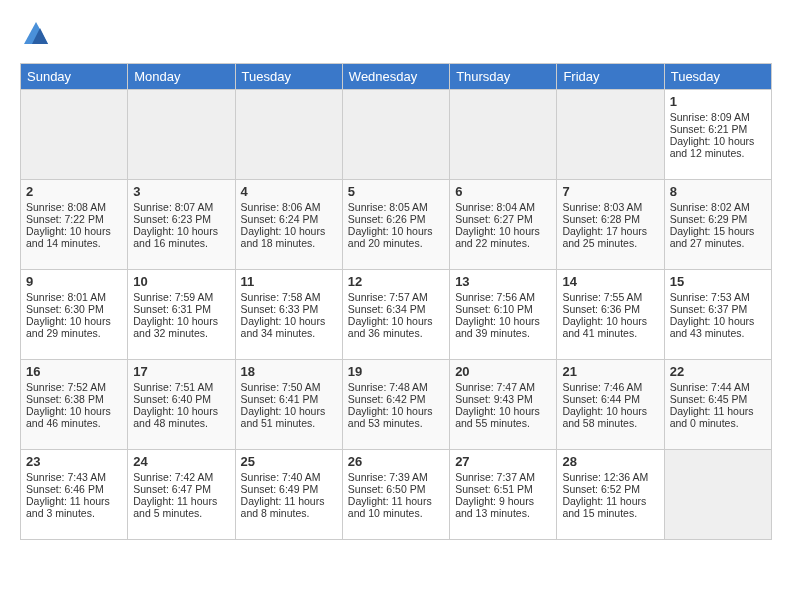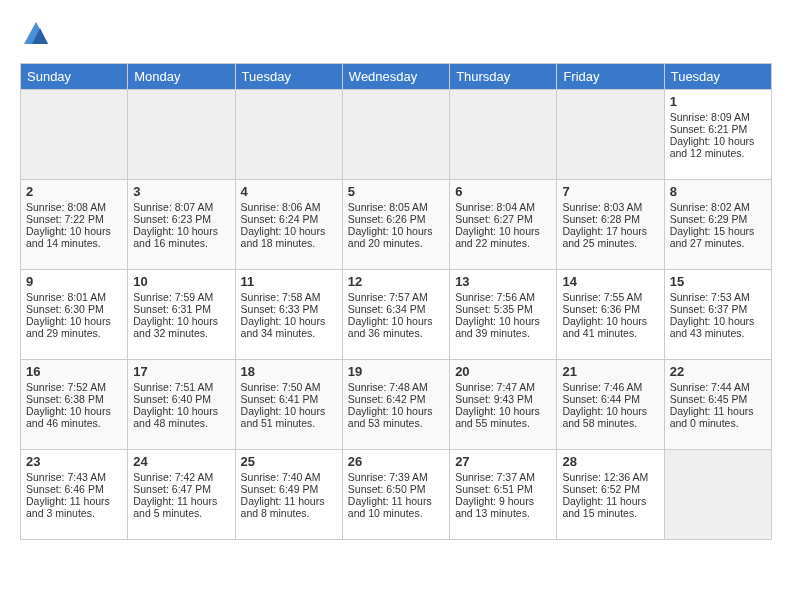--- a/index.html
+++ b/index.html
@@ -201,21 +201,21 @@
         </td>
         <td>
           <span class="day-num">12</span>
           <div>Sunrise: 7:57 AM</div>
           <div>Sunset: 6:34 PM</div>
           <div>Daylight: 10 hours and 36 minutes.</div>
         </td>
         <td>
           <span class="day-num">13</span>
           <div>Sunrise: 7:56 AM</div>
-          <div>Sunset: 5:35 PM</div>
+          <div>Sunset: 6:10 PM</div>
           <div>Daylight: 10 hours and 39 minutes.</div>
         </td>
         <td>
           <span class="day-num">14</span>
           <div>Sunrise: 7:55 AM</div>
           <div>Sunset: 6:36 PM</div>
           <div>Daylight: 10 hours and 41 minutes.</div>
         </td>
         <td>
           <span class="day-num">15</span>

